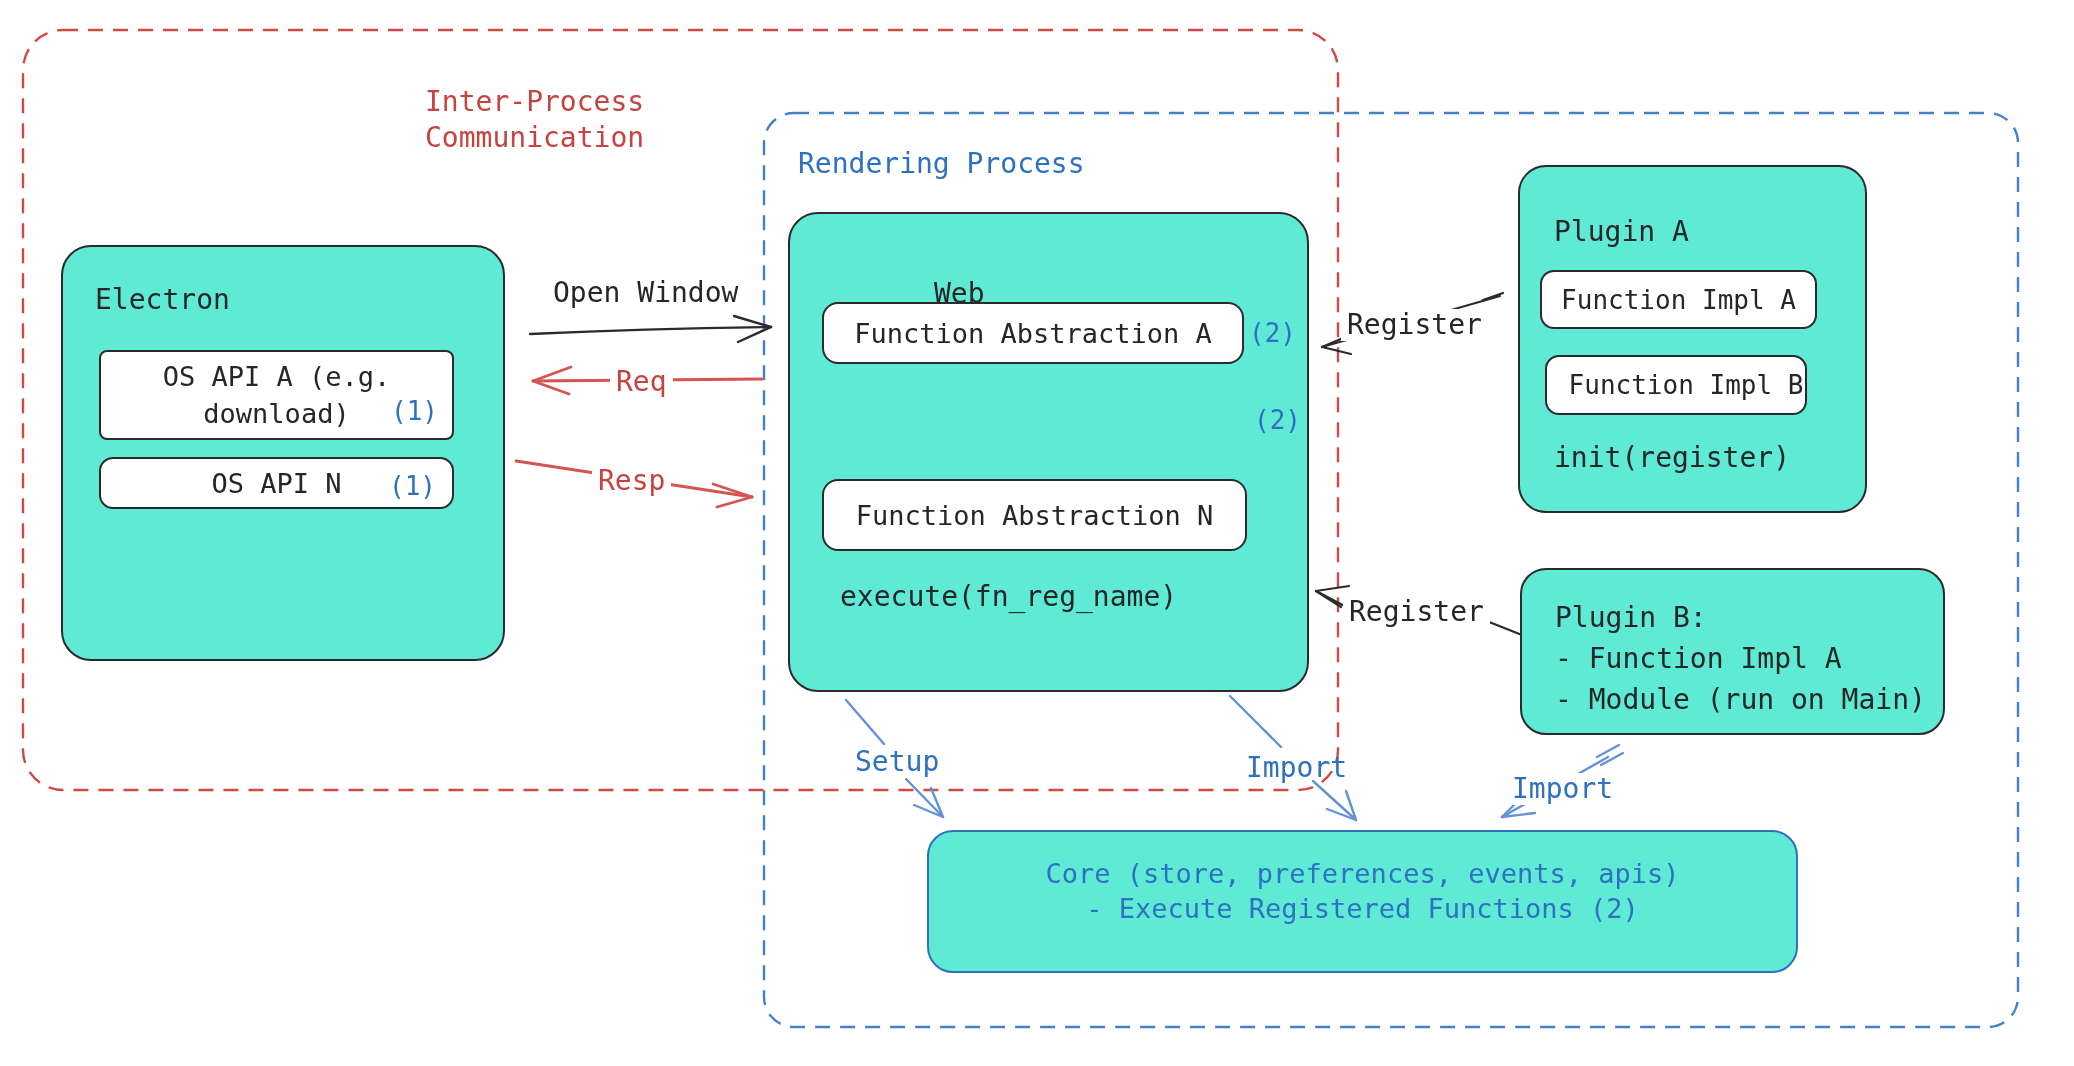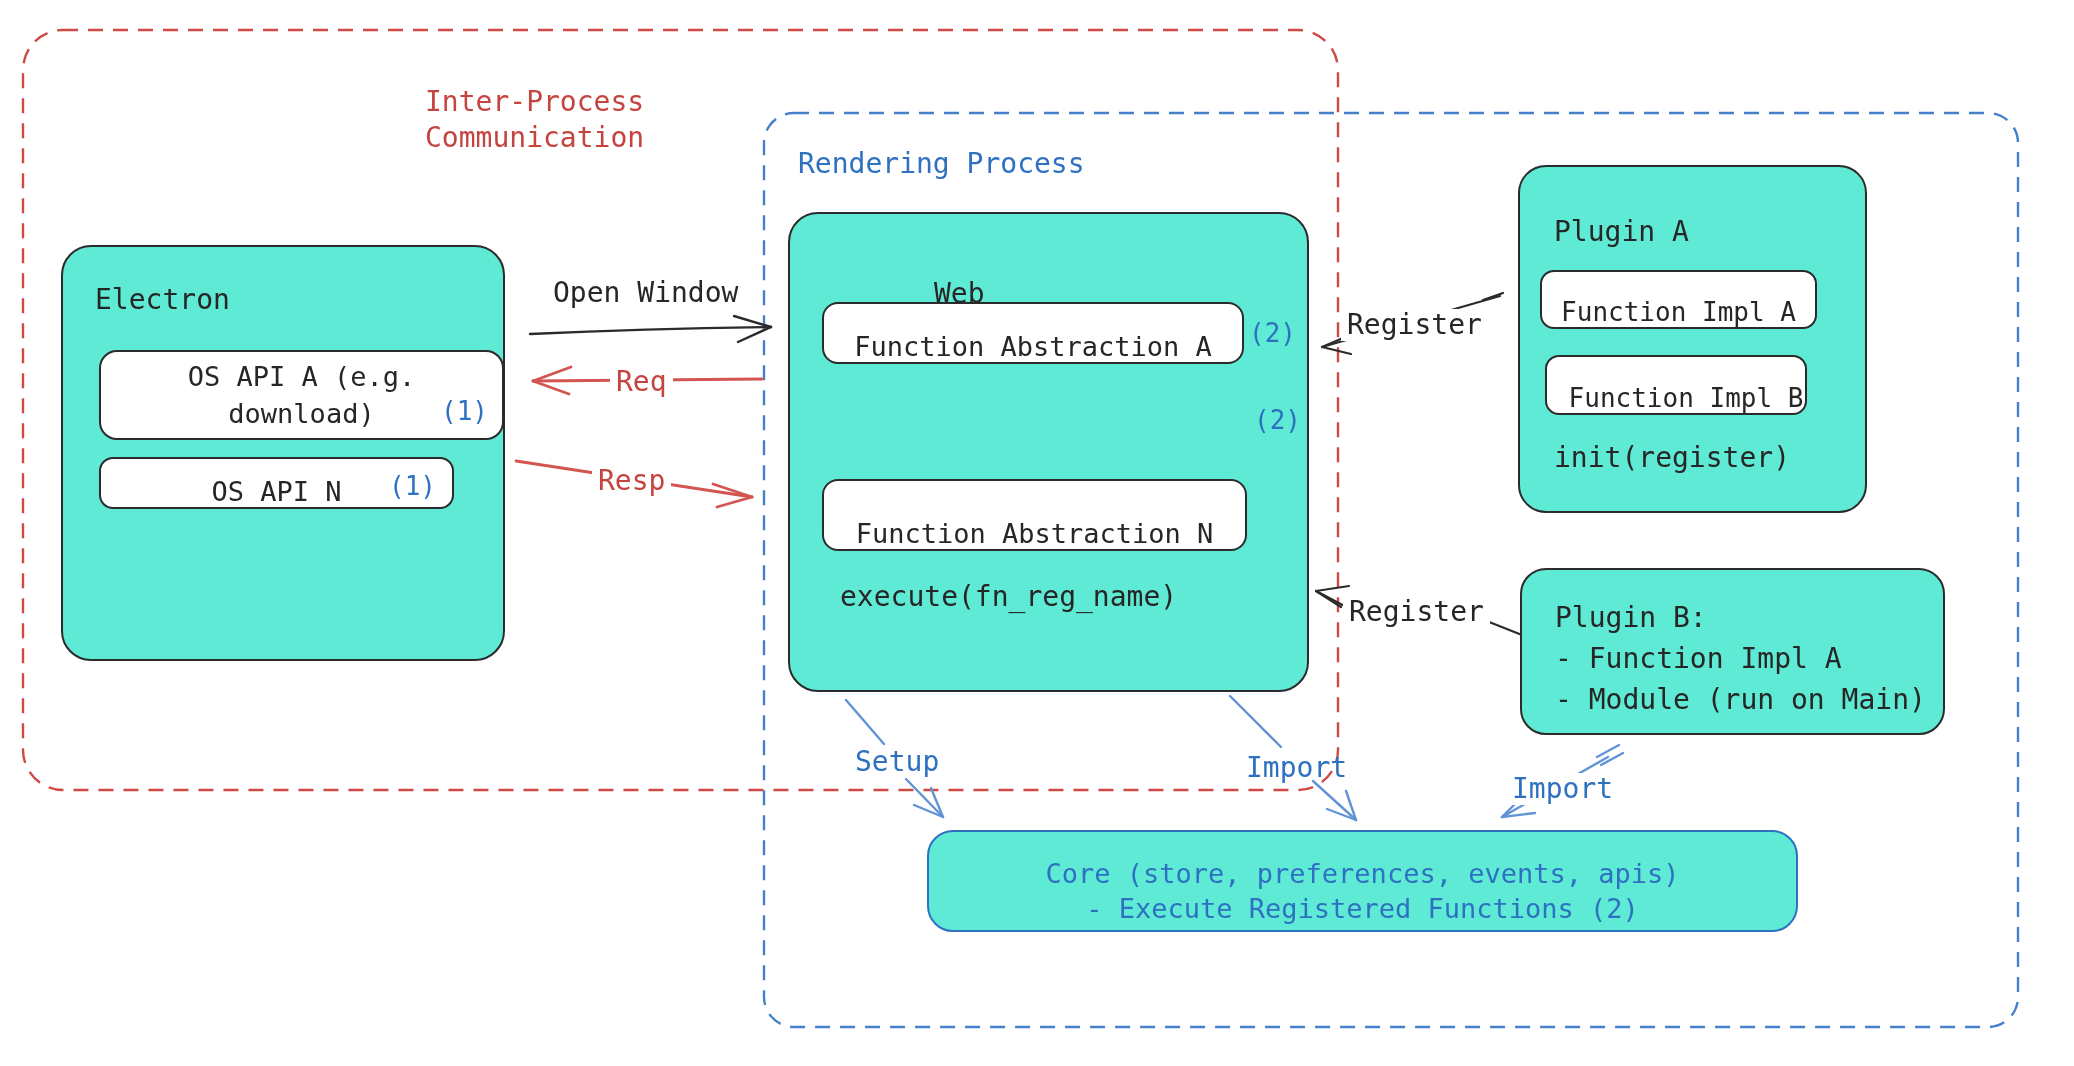--- a/index.html
+++ b/index.html
@@ -8,21 +8,21 @@
     font-family:"DejaVu Sans Mono","Liberation Mono",monospace;
     color:#262626;
   }
   .layer-svg{position:absolute;left:0;top:0;z-index:1;pointer-events:none;}
   .box{
     position:absolute;background:#5eead4;border:2.4px solid #2b2b2b;
     box-sizing:border-box;z-index:2;
   }
   .inner-box{
     position:absolute;background:#ffffff;border:2px solid #2b2b2b;
-    box-sizing:border-box;display:flex;align-items:flex-end;justify-content:center;
+    box-sizing:border-box;display:flex;align-items:center;justify-content:center;
     text-align:center;
   }
   .box-title{position:absolute;font-size:28px;white-space:nowrap;color:#262626;}
   .lbl{position:absolute;z-index:3;font-size:28px;white-space:nowrap;line-height:32px;}
   .lbl.red{color:#c5443f;}
   .lbl.blue{color:#2e71c1;}
   .lbl.ink{color:#262626;}
   .lbl.on-line{background:#ffffff;padding:0 6px;}
   .badge{color:#2e71c1;font-size:26px;position:absolute;white-space:nowrap;}
   .two-line{display:flex;flex-direction:column;align-items:center;justify-content:center;
@@ -100,21 +100,21 @@
 <div class="lbl red ipc-title" style="left:425px;top:84px;">
   <div>Inter-Process</div>
   <div>Communication</div>
 </div>
 
 <div class="lbl blue" style="left:798px;top:148px;">Rendering Process</div>
 
 <div class="box" style="left:61px;top:245px;width:444px;height:416px;border-radius:30px;">
   <span class="box-title" style="left:32px;top:36px;">Electron</span>
 
-  <div class="inner-box" style="left:36px;top:103px;width:405px;height:90px;border-radius:18px;">
+  <div class="inner-box" style="left:36px;top:103px;width:355px;height:90px;border-radius:8px;">
     <div class="two-line">
       <div>OS API A (e.g.</div>
       <div>download)</div>
       <span class="badge" style="right:14px;bottom:8px;">(1)</span>
     </div>
   </div>
 
   <div class="inner-box" style="left:36px;top:210px;width:355px;height:52px;border-radius:14px;">
     <span class="center-text">OS API N</span>
     <span class="badge" style="right:16px;top:12px;">(1)</span>
@@ -162,18 +162,18 @@
 </div>
 
 <div class="box" style="left:1520px;top:568px;width:425px;height:167px;border-radius:26px;">
   <div class="plugin-b-lines">
     <div>Plugin B:</div>
     <div>- Function Impl A</div>
     <div>- Module (run on Main)</div>
   </div>
 </div>
 
-<div class="box" style="left:927px;top:830px;width:871px;height:102px;border-radius:26px;border-color:#2e71c1;border-width:2px;">
+<div class="box" style="left:927px;top:830px;width:871px;height:143px;border-radius:26px;border-color:#2e71c1;border-width:2px;">
   <div class="core-lines">
     <div>Core (store, preferences, events, apis)</div>
     <div>- Execute Registered Functions (2)</div>
   </div>
 </div>
 
 </body></html>

